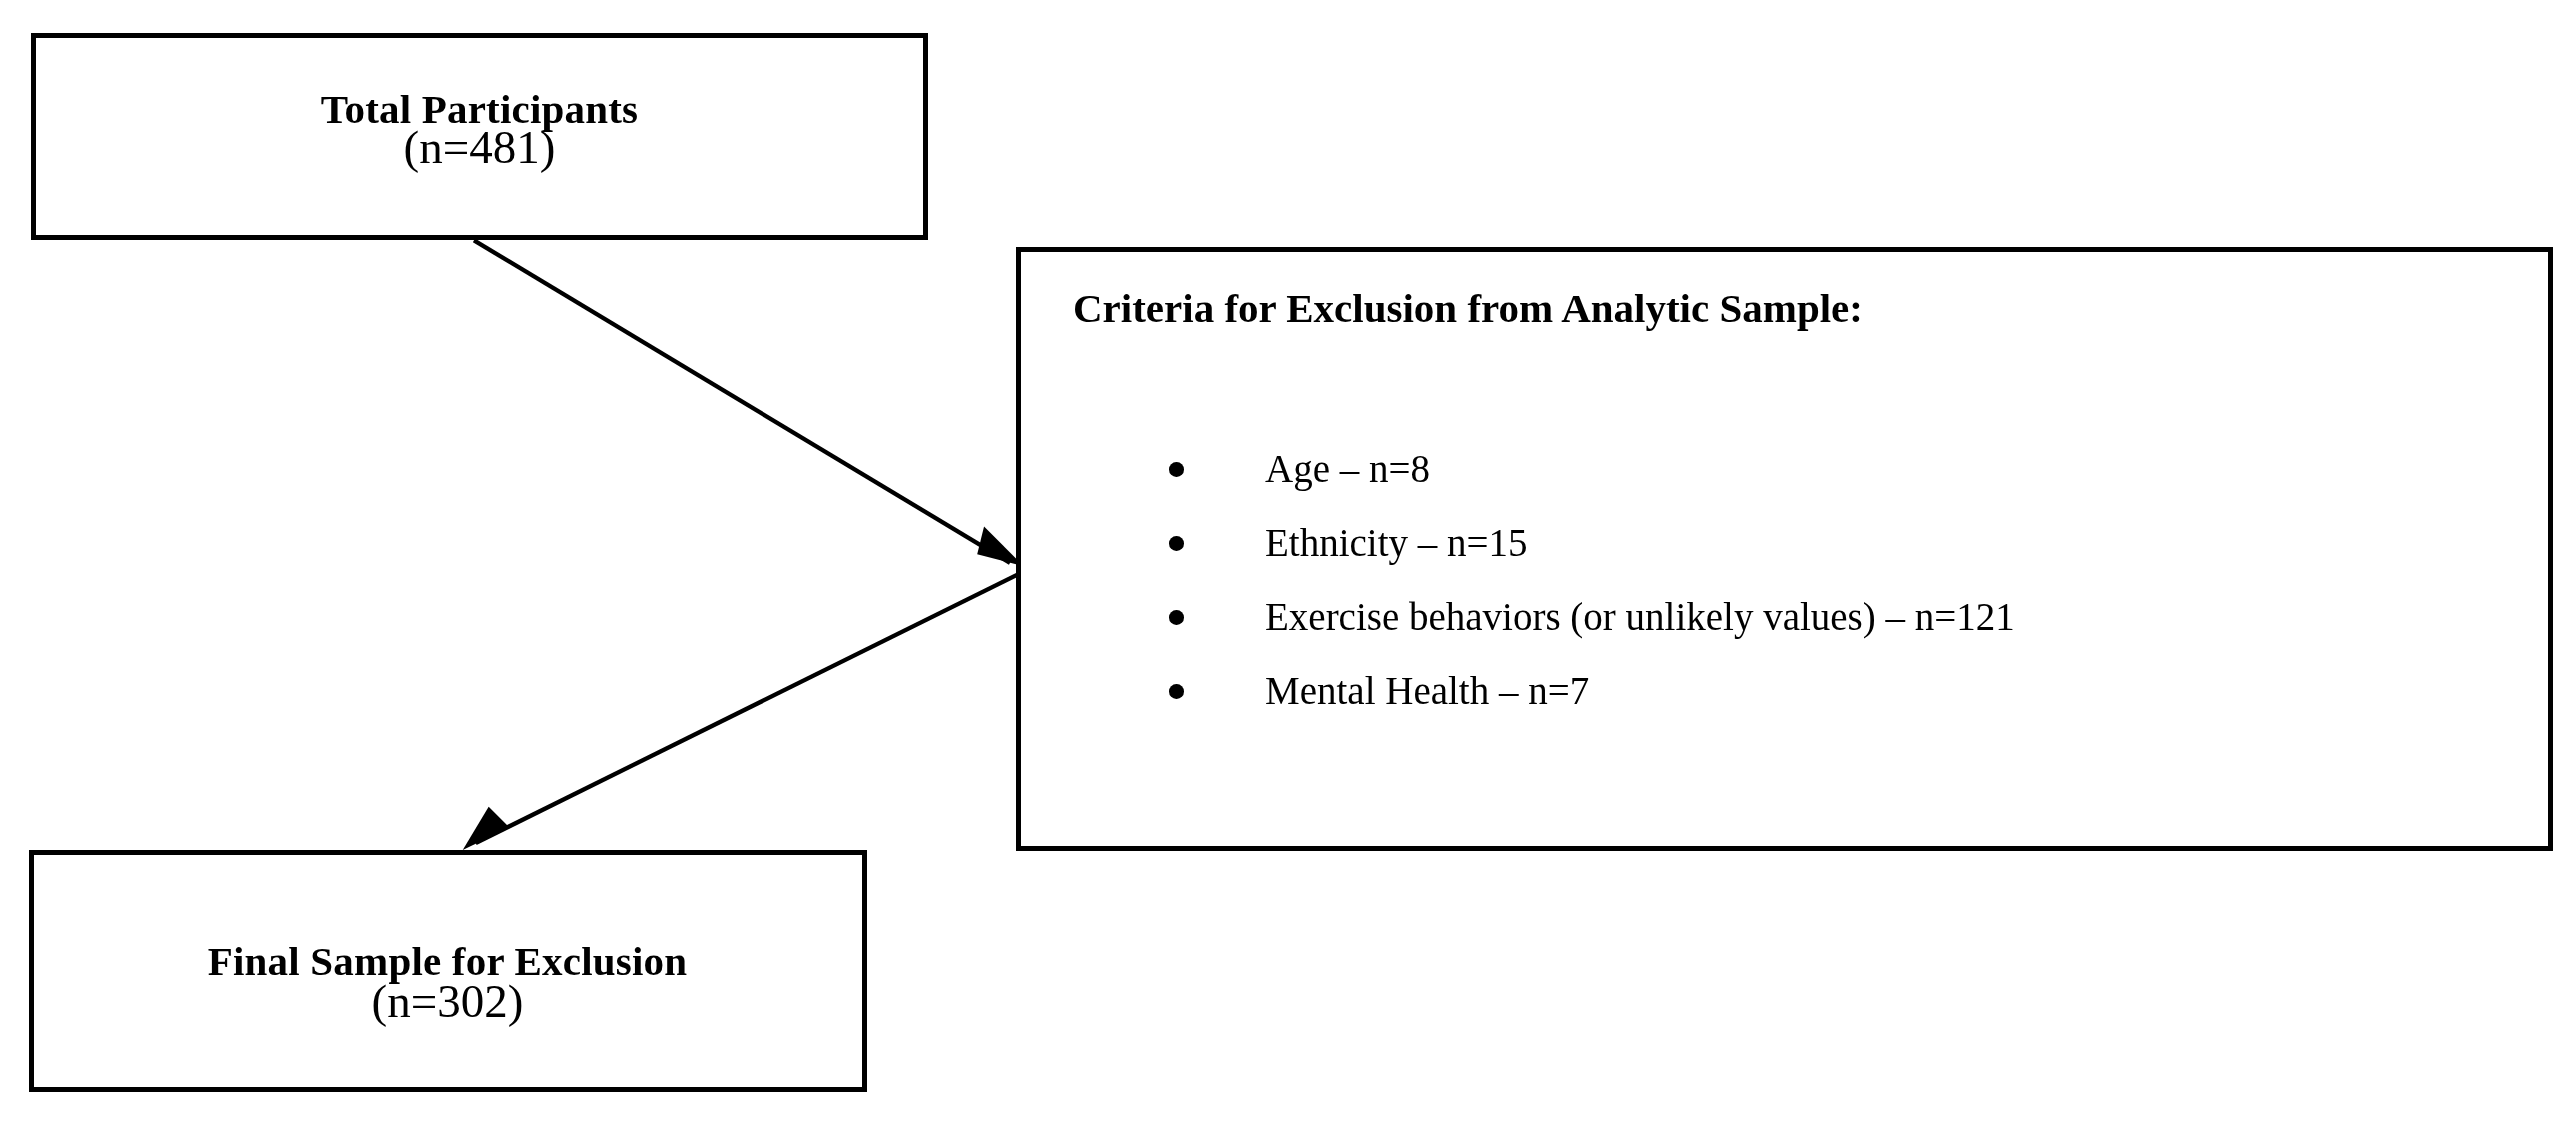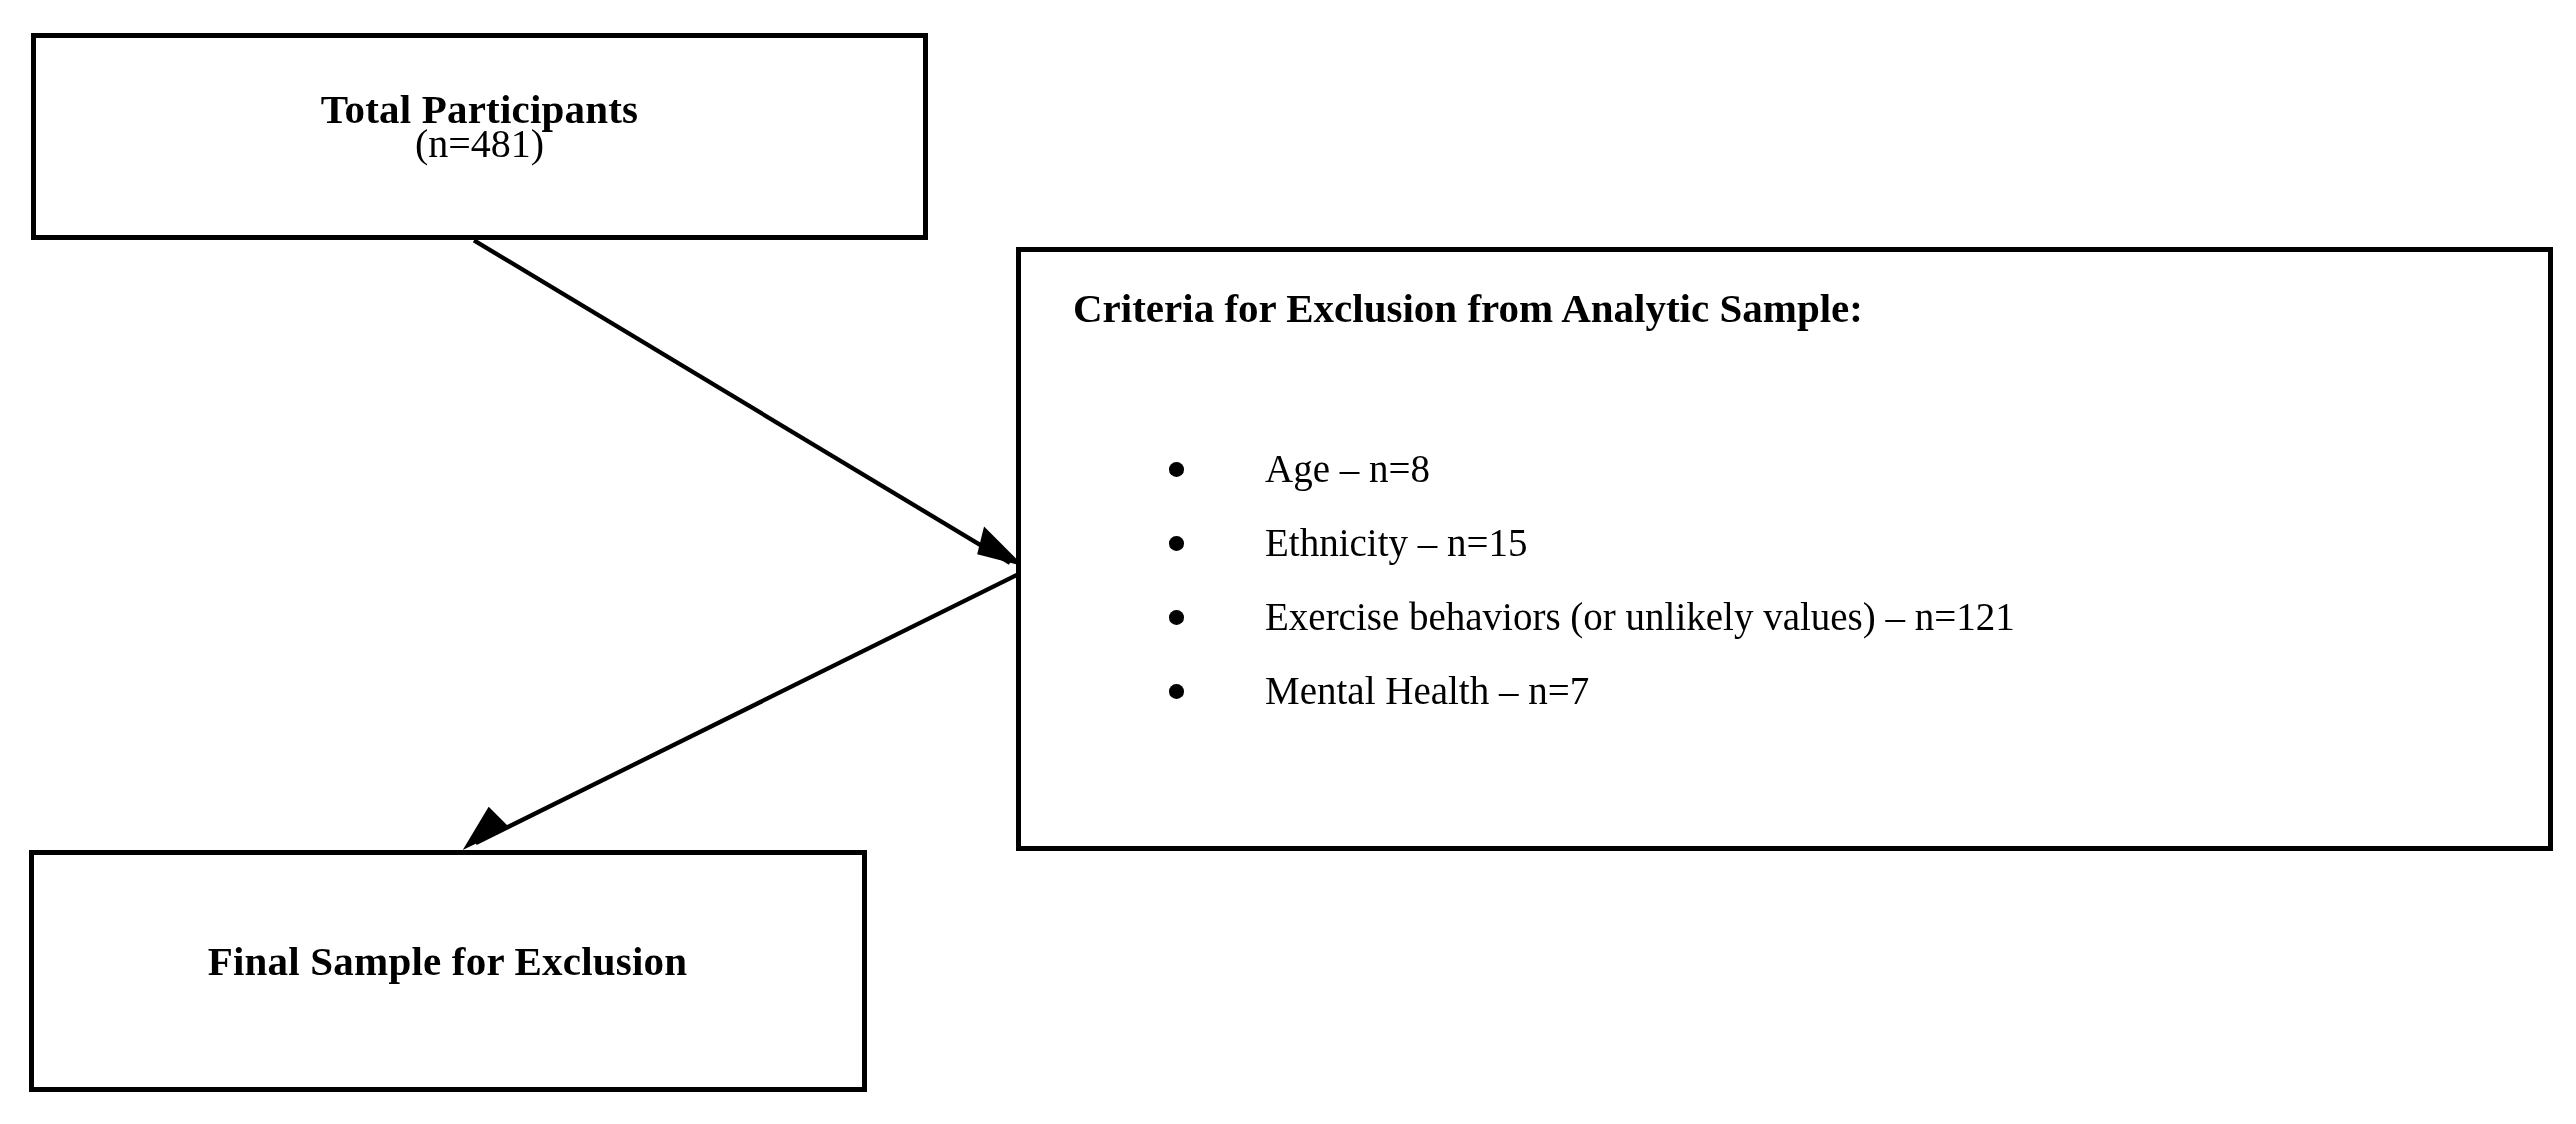--- a/index.html
+++ b/index.html
@@ -49,21 +49,21 @@
   }
   .box-title {
     font-weight: bold;
     font-size: 41px;
     line-height: 1.0;
     letter-spacing: 0.2px;
     margin-top: 32px;
   }
   .box-count {
     font-weight: normal;
-    font-size: 40px;
+    font-size: 47px;
     line-height: 1.0;
   }
   .total-title { top: 19px; }
   .total-count { top: 86px; }
   .final-title { top: 54px; }
   .final-count { top: 123px; }
 
   .excl-heading {
     position: absolute;
     left: 52px;
@@ -160,16 +160,17 @@
       </div>
       <div class="excl-item">
         <span class="excl-bullet"></span>
         <span class="excl-text">Mental Health – n=7</span>
       </div>
     </div>
   </div>
 
   <div class="flow-box box-final">
     <div class="centered-stack box-title final-title">Final Sample for Exclusion</div>
+    <div class="centered-stack box-count final-count">(n=302)</div>
   </div>
 
 </div>
 
 
 </body></html>

